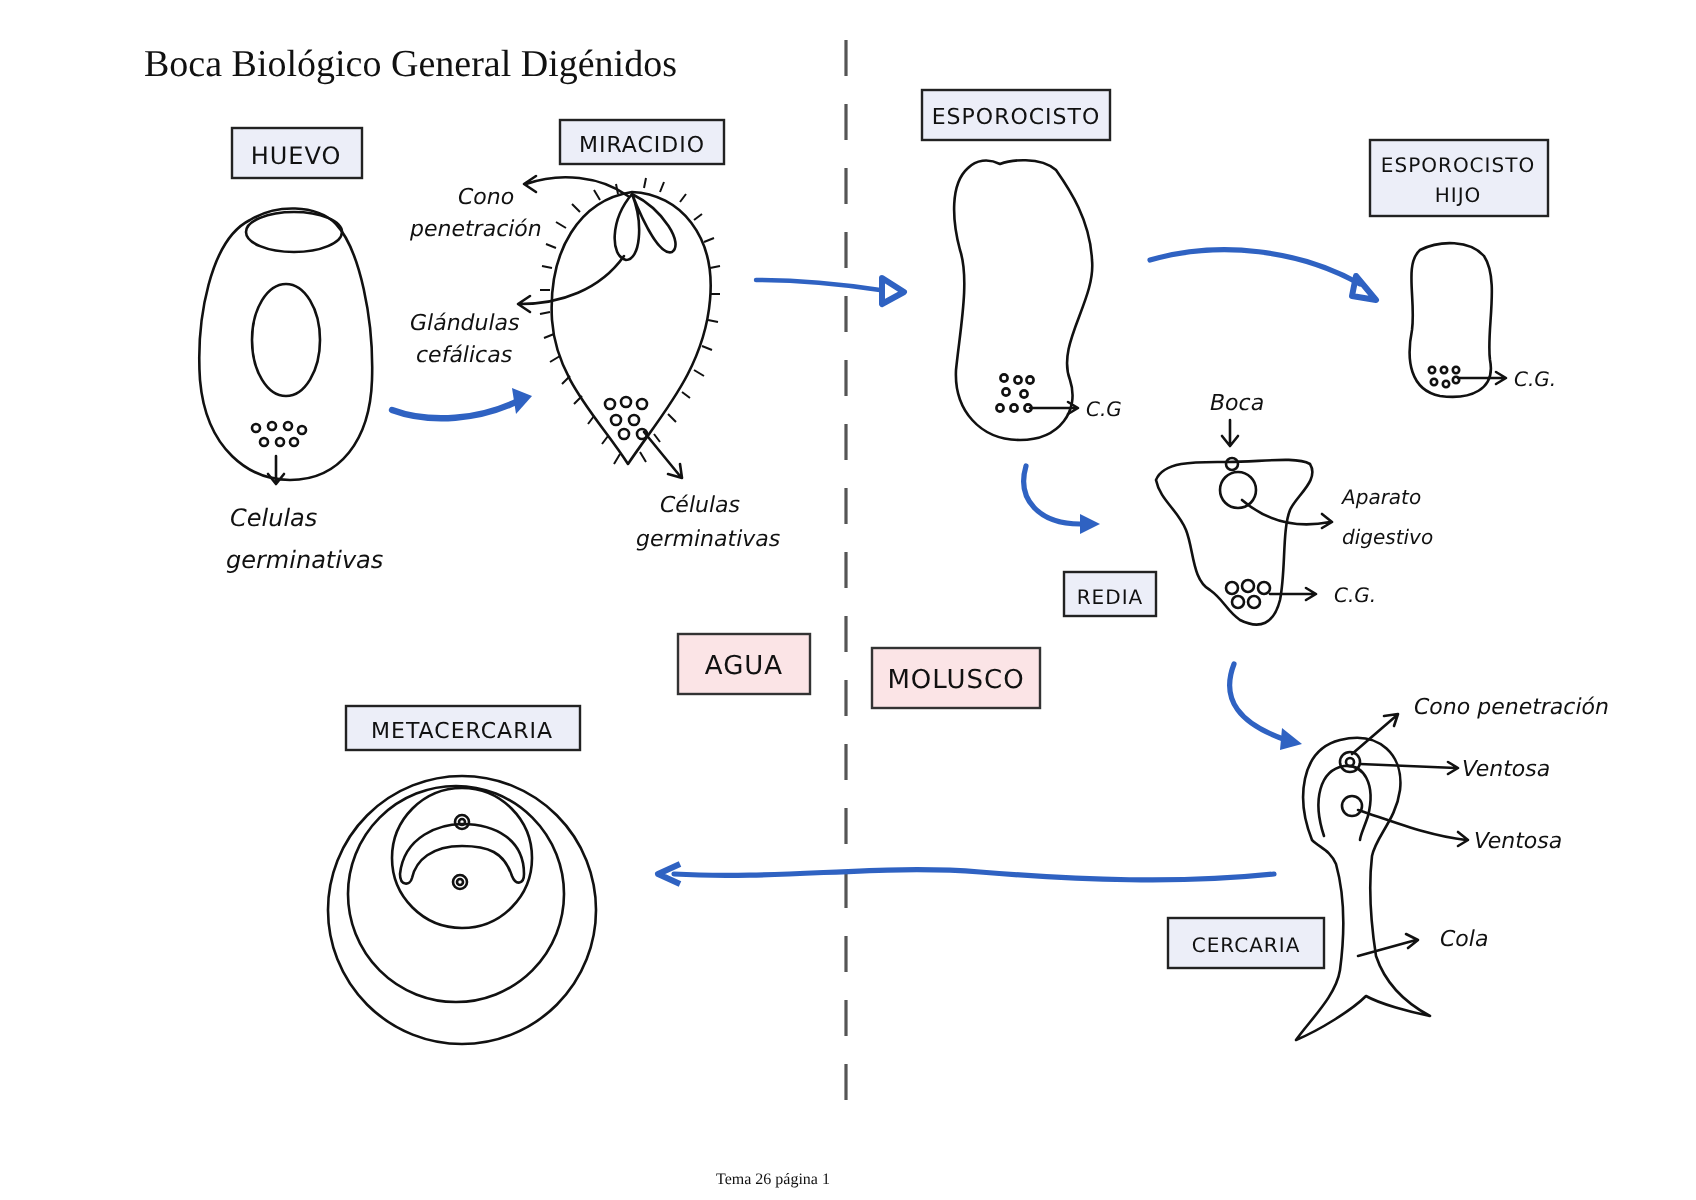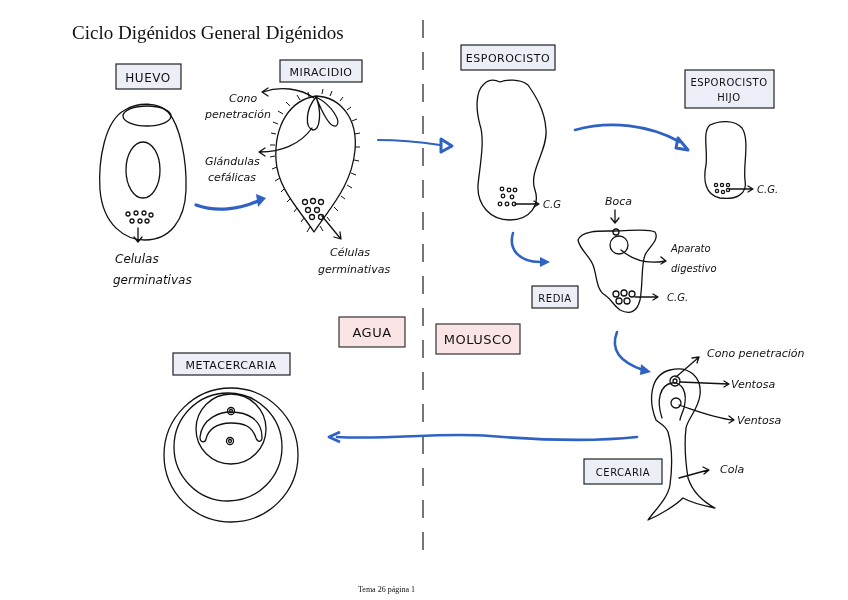--- a/index.html
+++ b/index.html
@@ -17,21 +17,21 @@
   svg.canvas { position: absolute; left: 0; top: 0; }
   .hand { font-family: "DejaVu Sans", sans-serif; font-style: italic; fill: #111; }
   .caps { font-family: "DejaVu Sans", sans-serif; fill: #111; letter-spacing: 0.5px; }
   .ink { fill: none; stroke: #111; stroke-width: 1.3; stroke-linecap: round; stroke-linejoin: round; }
   .blue { fill: none; stroke: #2f62c2; stroke-width: 3.2; stroke-linecap: round; stroke-linejoin: round; }
   .bluehead { fill: none; stroke: #2f62c2; stroke-width: 3; stroke-linejoin: round; }
 </style>
 </head>
 <body>
 
-<div class="title">Ciclo Digénidos General Digénidos</div>
+<div class="title">Boca Biológico General Digénidos</div>
 
 <svg class="canvas" width="848" height="600" viewBox="0 0 848 600">
 
   <line x1="423" y1="20" x2="423" y2="555" stroke="#555" stroke-width="1.6" stroke-dasharray="18,14"></line>
 
   <g>
     <rect x="116" y="64" width="65" height="25" fill="#eceef8" stroke="#222" stroke-width="1.2"></rect>
     <text class="caps" x="148" y="82" font-size="12" text-anchor="middle">HUEVO</text>
     <path class="ink" d="M125,110 C105,120 98,160 100,190 C103,225 125,240 145,240 C170,240 185,220 186,190 C187,160 180,125 168,112 C158,102 138,102 125,110 Z"></path>
     <ellipse class="ink" cx="147" cy="116" rx="24" ry="10"></ellipse>

